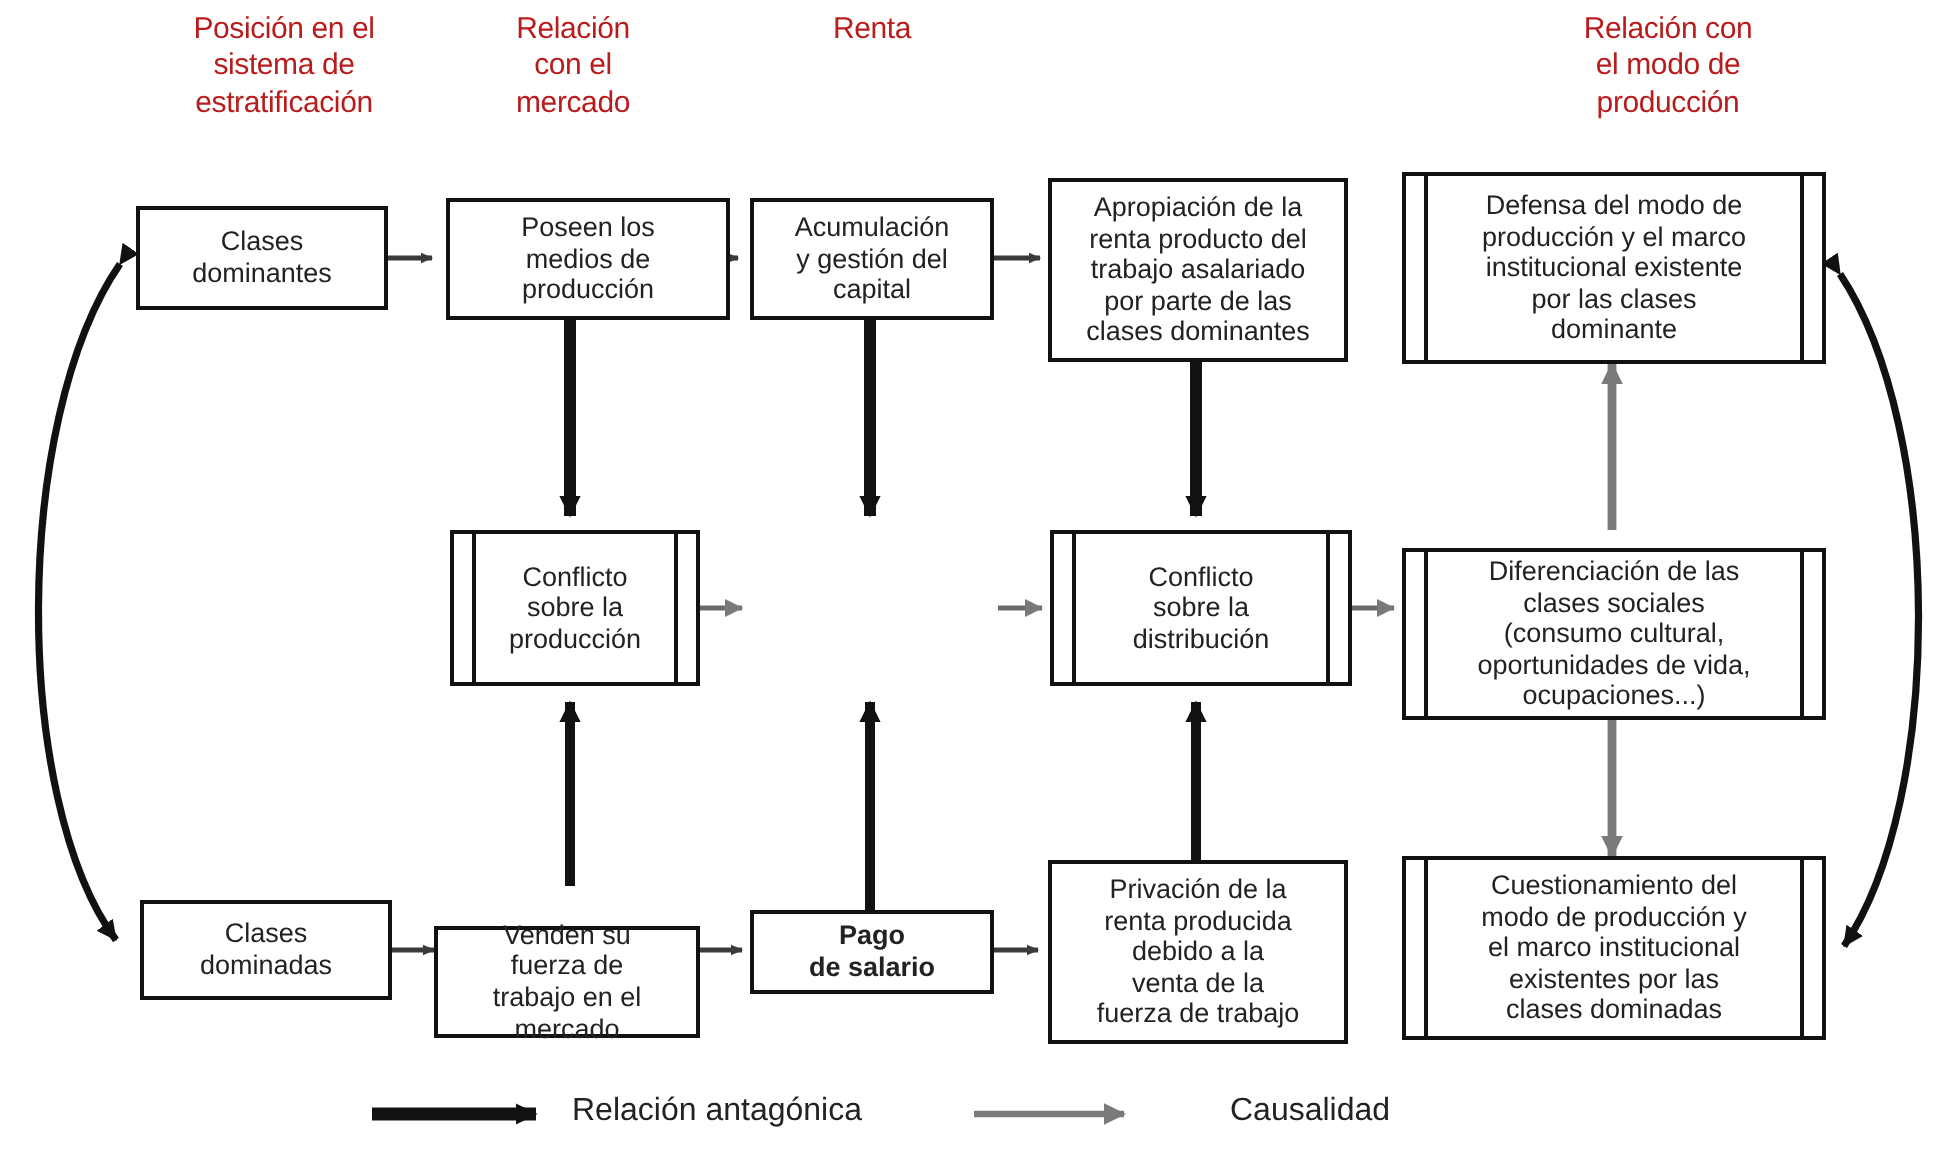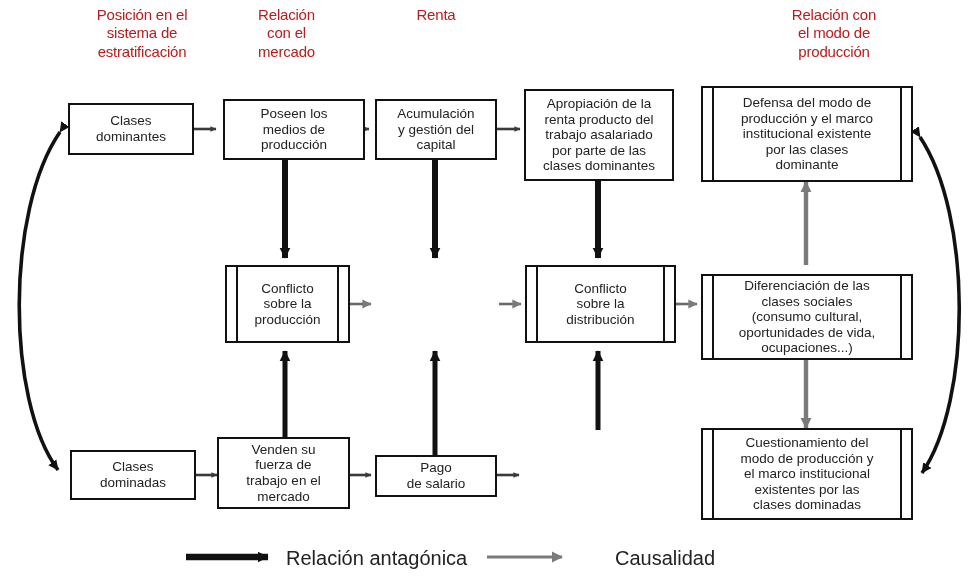--- a/index.html
+++ b/index.html
@@ -55,21 +55,21 @@
   
   #wires{
     position:absolute;
     left:0;top:0;
     width:978px;height:576px;
     pointer-events:none;
   }
   
   .legend-label{
     position:absolute;
-    font-size:20px;
+    font-size:16px;
     color:#222;
     white-space:nowrap;
     text-align:center;
   }
 </style>
 </head>
 <body>
 
 <div id="stage">
 
@@ -200,28 +200,31 @@
   </div>
 
   <div class="box dbl" style="left:701px; top:262px; width:212px; height:86px;margin-top:12px;">
     <span class="txt">Diferenciación de las<br>clases sociales<br>(consumo cultural,<br>oportunidades de vida,<br>ocupaciones...)</span>
   </div>
 
   <div class="box" style="left:70px;  top:450px; width:126px; height:50px;">
     <span class="txt">Clases<br>dominadas</span>
   </div>
 
-  <div class="box" style="left:217px; top:437px; width:133px; height:72px;">
+  <div class="box" style="left:217px; top:463px; width:133px; height:56px;">
     <span class="txt">Venden su<br>fuerza de<br>trabajo en el<br>mercado</span>
   </div>
 
-  <div class="box" style="left:375px; top:455px; width:122px; height:42px;">
+  <div class="box" style="left:375px; top:455px; width:122px; height:42px;font-weight:bold;">
     <span class="txt">Pago<br>de salario</span>
   </div>
 
+  <div class="box" style="left:524px; top:430px; width:150px; height:92px;">
+    <span class="txt">Privación de la<br>renta producida<br>debido a la<br>venta de la<br>fuerza de trabajo</span>
+  </div>
 
   <div class="box dbl" style="left:701px; top:428px; width:212px; height:92px;">
     <span class="txt">Cuestionamiento del<br>modo de producción y<br>el marco institucional<br>existentes por las<br>clases dominadas</span>
   </div>
 
   <div class="legend-label" style="left:286px; top:547px;">Relación antagónica</div>
   <div class="legend-label" style="left:595px; top:547px;margin-left:20px;">Causalidad</div>
 
 </div>
 

